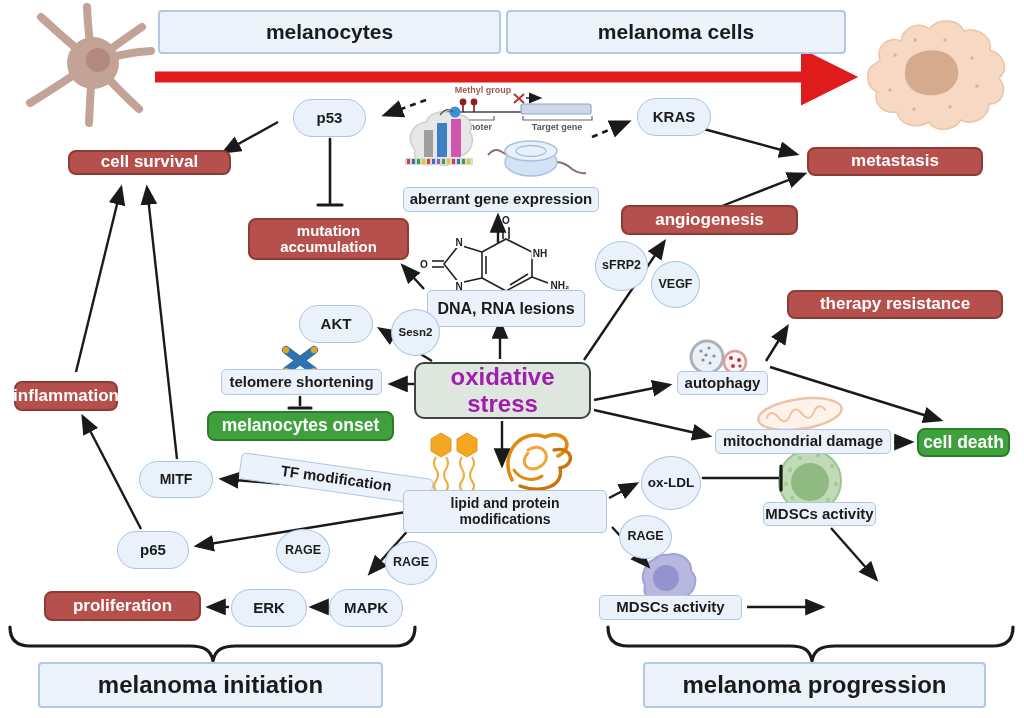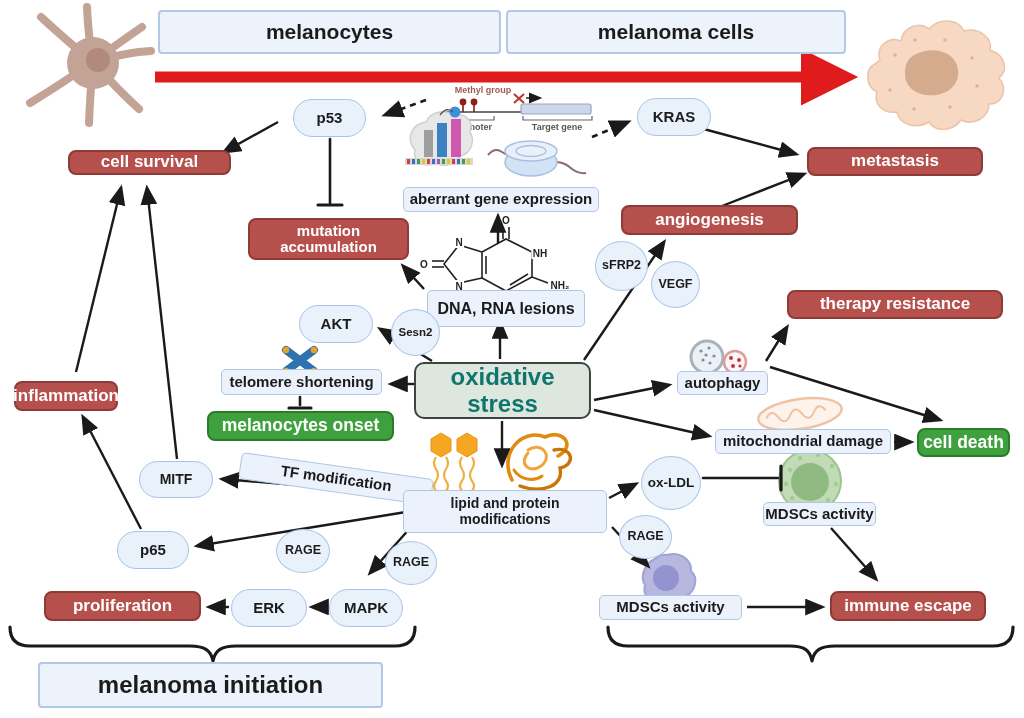--- a/index.html
+++ b/index.html
@@ -6,21 +6,21 @@
   #canvas{position:relative;width:1024px;height:718px;background:#fff;overflow:hidden;
           font-family:"Liberation Sans",sans-serif;}
   #wires{position:absolute;left:0;top:0;z-index:1;}
   .abs{position:absolute;z-index:2;display:flex;align-items:center;justify-content:center;
        text-align:center;box-sizing:border-box;font-weight:bold;color:#1b1b1b;line-height:1.1;}
   .blue{background:#ecf2fb;border:1.6px solid #afc6e4;border-radius:5px;}
   .pill{background:#e9f1fb;border:1.8px solid #a9c4e6;border-radius:19px;}
   .circ{background:#e9f1fb;border:1.8px solid #a9c4e6;border-radius:50%;}
   .red{background:#b5504c;border:2px solid #8e3a36;border-radius:8px;color:#fff;}
   .green{background:#3fa13d;border:2.2px solid #2a7d28;border-radius:8px;color:#fff;}
-  .sage{background:#dee7de;border:2.6px solid #3c4540;border-radius:10px;color:#0f766e;}
+  .sage{background:#dee7de;border:2.6px solid #3c4540;border-radius:10px;color:#a21caf;}
   .hdr{background:#edf3fb;border:2px solid #b2c8e6;border-radius:4px;}
 </style>
 </head>
 <body>
 
 <div id="canvas">
 
 <svg id="wires" width="1024" height="718" viewBox="0 0 1024 718">
   <defs>
     <marker id="ah" markerWidth="9" markerHeight="8" refX="7" refY="3.5" orient="auto">
@@ -280,17 +280,17 @@
   <div class="abs blue" style="left:763px;top:502px;width:113px;height:24px;font-size:15px;">MDSCs activity</div>
   <div class="abs blue" style="left:403px;top:490px;width:204px;height:43px;font-size:14px;padding:2px 26px;">lipid and protein modifications</div>
   <div class="abs pill" style="left:117px;top:531px;width:72px;height:38px;font-size:15px;">p65</div>
   <div class="abs circ" style="left:276px;top:529px;width:54px;height:44px;font-size:12.5px;">RAGE</div>
   <div class="abs circ" style="left:385px;top:541px;width:52px;height:44px;font-size:12.5px;">RAGE</div>
   <div class="abs circ" style="left:619px;top:515px;width:53px;height:44px;font-size:12.5px;">RAGE</div>
   <div class="abs red" style="left:44px;top:591px;width:157px;height:30px;font-size:17px;">proliferation</div>
   <div class="abs pill" style="left:231px;top:589px;width:76px;height:38px;font-size:15px;">ERK</div>
   <div class="abs pill" style="left:329px;top:589px;width:74px;height:38px;font-size:15px;">MAPK</div>
   <div class="abs blue" style="left:599px;top:595px;width:143px;height:25px;font-size:15px;">MDSCs activity</div>
-  <div class="abs red" style="left:830px;top:591px;width:156px;height:30px;font-size:17px;">immune escape</div>
 
   <div class="abs hdr" style="left:38px;top:662px;width:345px;height:46px;font-size:24px;">melanoma initiation</div>
+  <div class="abs hdr" style="left:643px;top:662px;width:343px;height:46px;font-size:24px;">melanoma progression</div>
 
 </div>
 
 </body></html>

